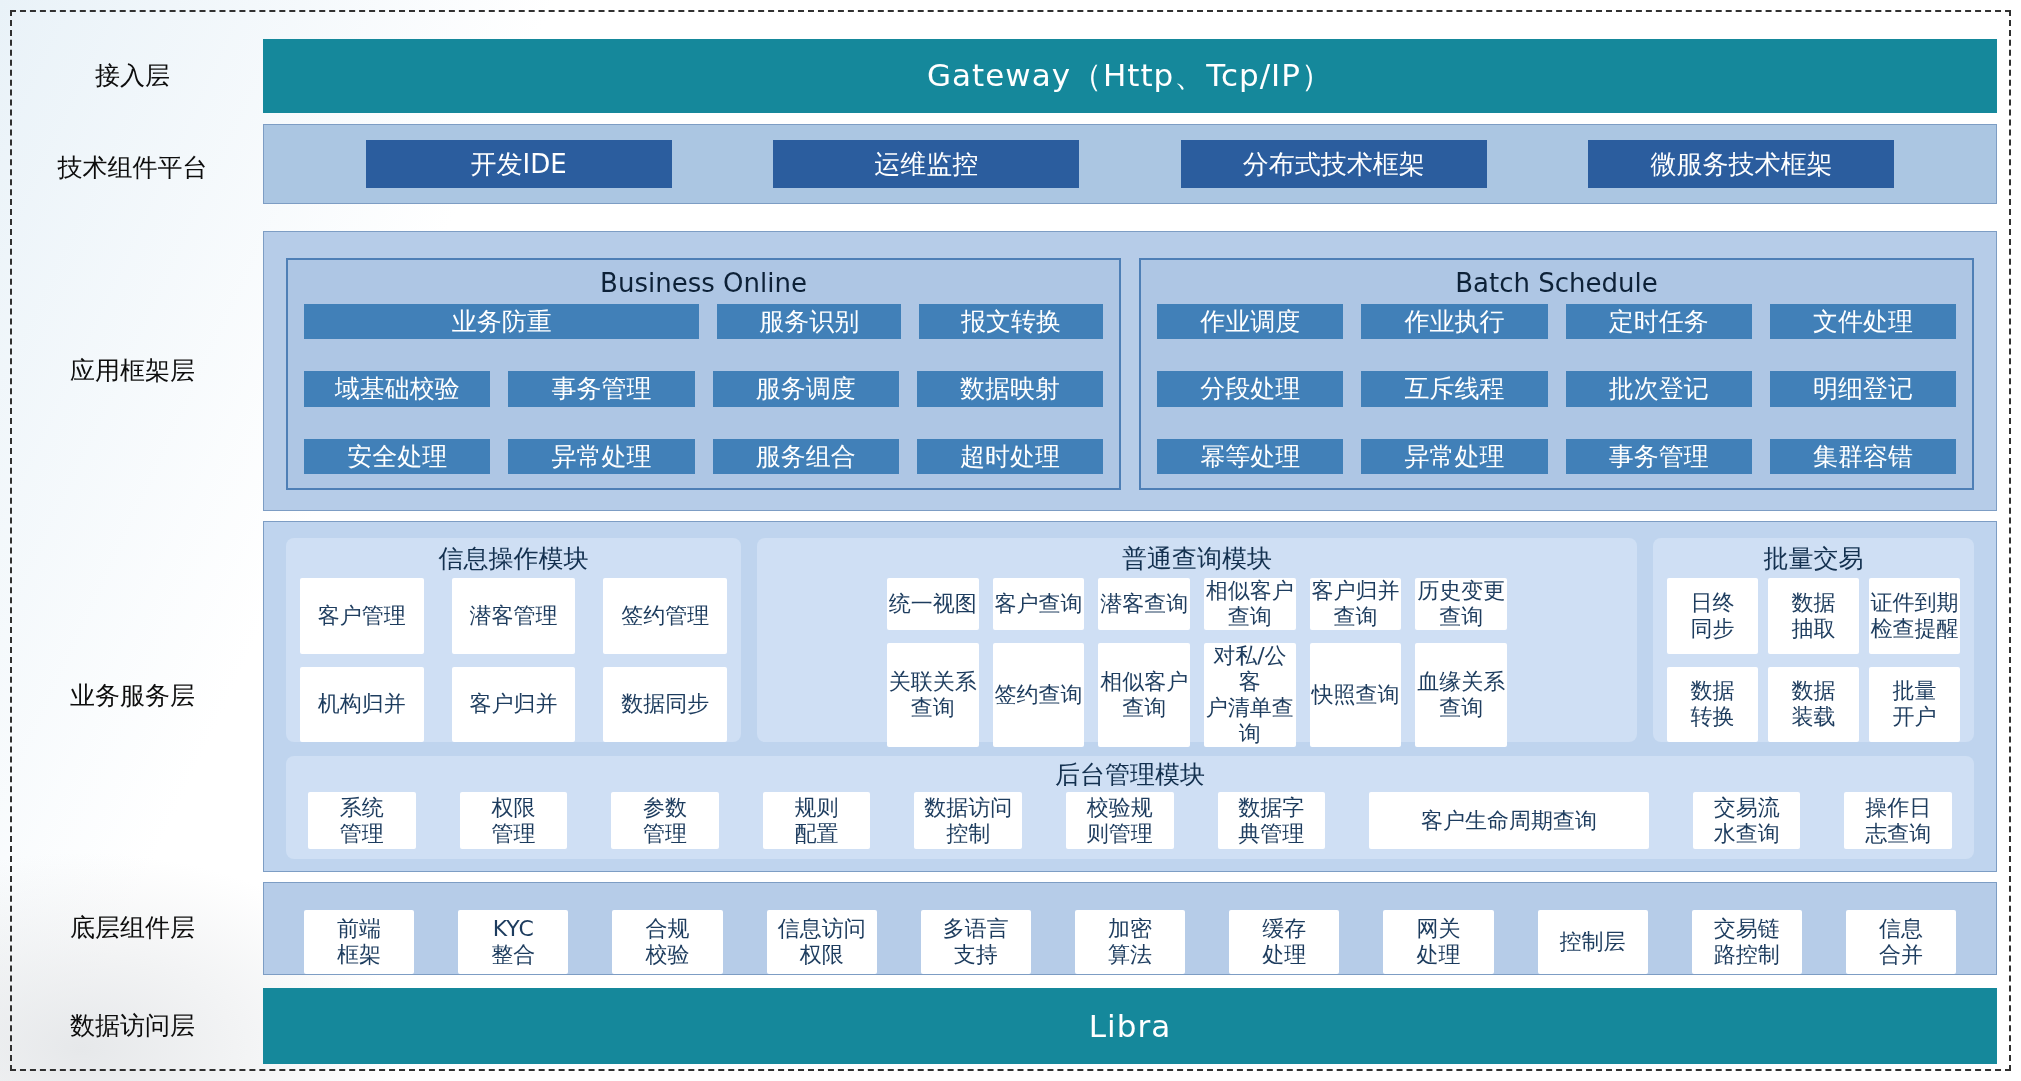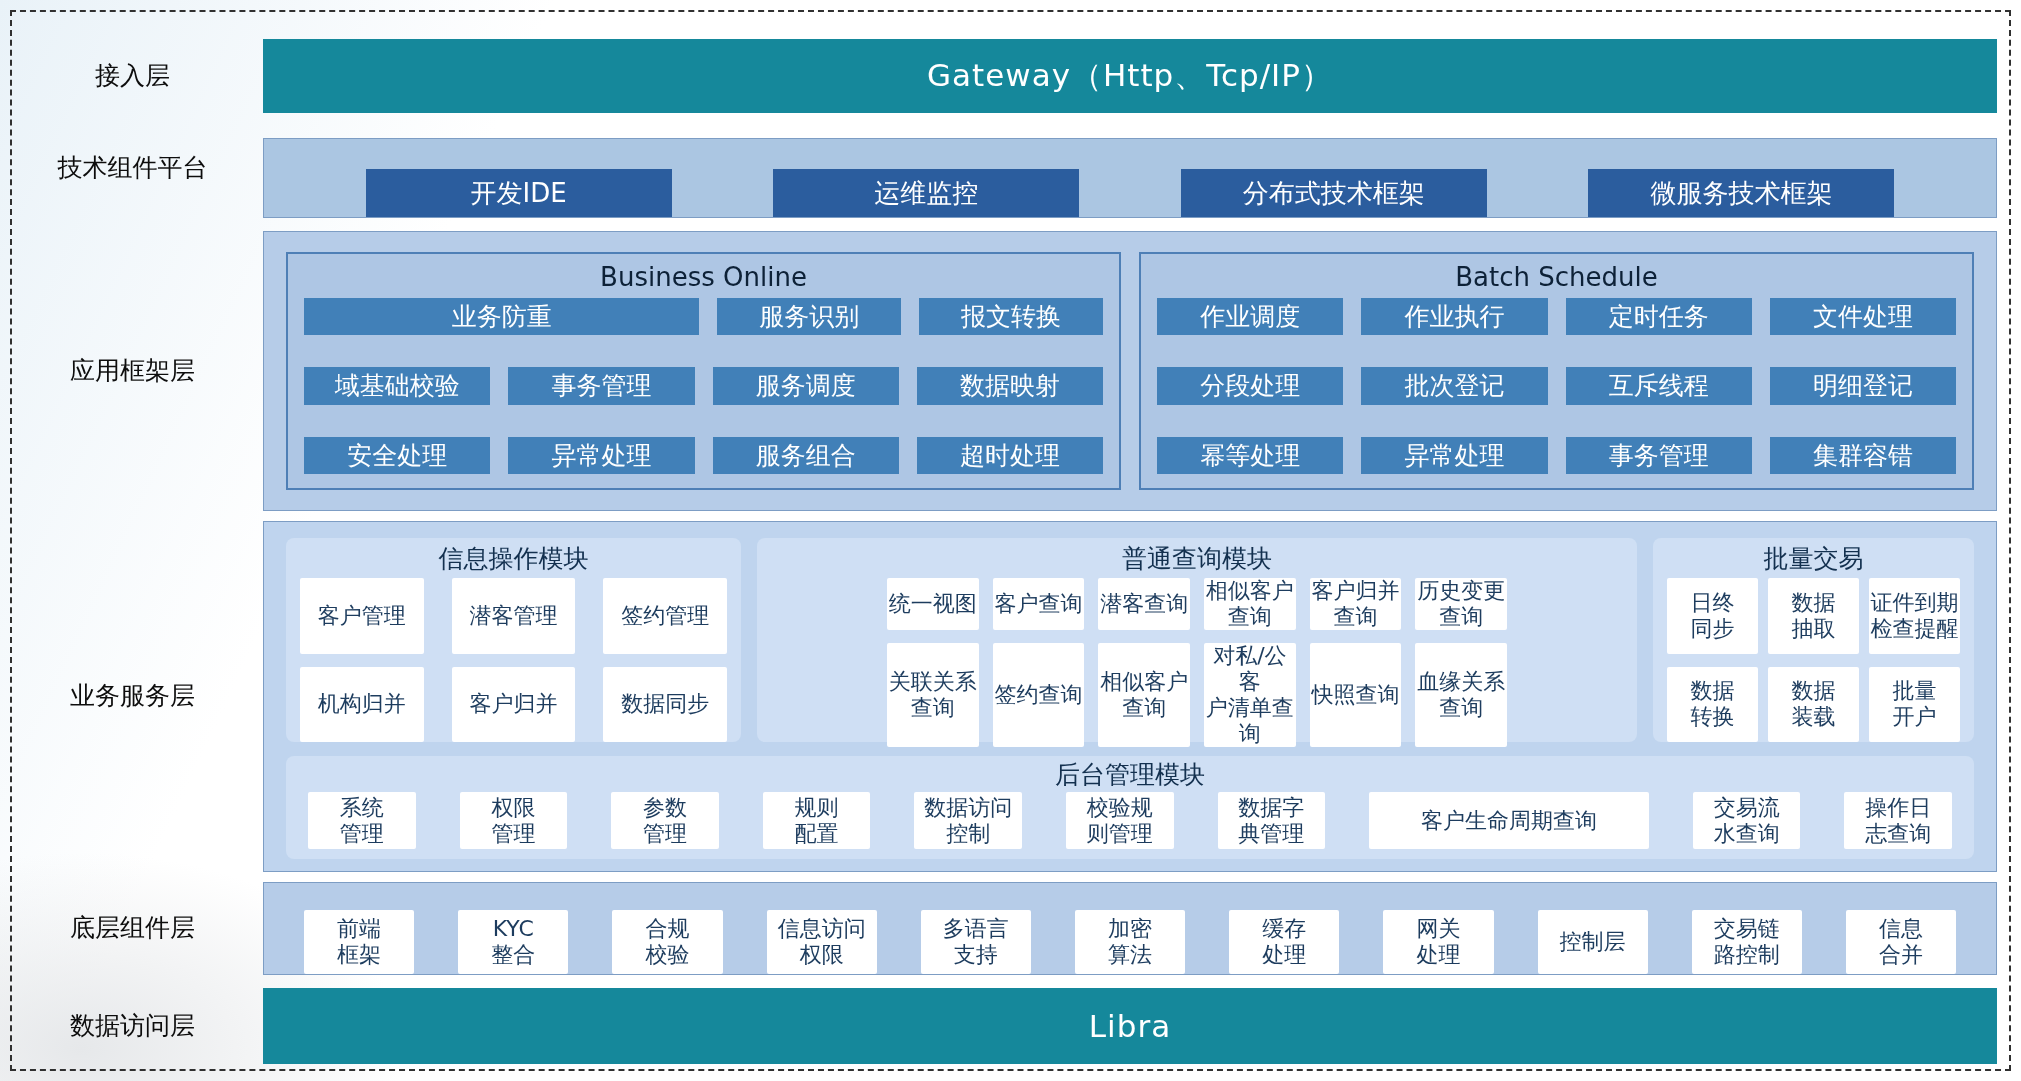--- a/index.html
+++ b/index.html
@@ -22,30 +22,30 @@
   .lbl-biz{top:678px}
   .lbl-base{top:910px}
   .lbl-data{top:1008px}
 
   .band{position:absolute;left:263px;width:1734px;box-sizing:border-box;}
   .teal-band{background:#15889b;display:flex;align-items:center;justify-content:center;
     color:#ffffff;font-size:31px;letter-spacing:1px;}
   .band-gateway{top:39px;height:74px;}
   .band-libra{top:988px;height:76px;}
 
-  .band-tech{top:138px;height:80px;background:#abc6e2;border:1px solid #7d9dc4;
-    display:flex;flex-direction:column;justify-content:flex-end;}
+  .band-tech{top:124px;height:80px;background:#abc6e2;border:1px solid #7d9dc4;
+    display:flex;flex-direction:column;justify-content:center;}
   .tech-grid .grid-row{display:flex;justify-content:space-evenly;}
   .tech-item{flex:0 0 306px;height:48px;background:#2b5d9e;color:#fff;
     display:flex;align-items:center;justify-content:center;font-size:26px;}
 
   .band-app{top:231px;height:280px;background:#b6cce8;border:1px solid #7d9dc4;
     padding:20px 22px;display:flex;gap:18px;}
   .app-panel{flex:1 1 0;background:#aec6e4;border:2px solid #4e7fb6;
-    padding:2px 16px 14px;display:flex;flex-direction:column;box-sizing:border-box;}
+    padding:2px 16px 14px;display:flex;flex-direction:column;box-sizing:border-box;margin-top:6px;}
   .app-panel-title{font-size:26px;color:#0d2137;text-align:center;height:42px;line-height:42px;}
   .panel-grid{flex:1;display:flex;flex-direction:column;gap:32px;}
   .panel-grid .grid-row{display:flex;gap:18px;flex:1;}
   .fw-cell{flex:1 1 0;background:#4180b8;color:#ffffff;display:flex;align-items:center;
     justify-content:center;font-size:25px;}
 
   .band-biz{top:521px;height:351px;background:#bfd4ee;border:1px solid #7d9dc4;
     padding:16px 22px 12px;display:flex;flex-direction:column;}
   .biz-top{display:flex;gap:16px;height:204px;}
   .module{background:#cfdff4;border-radius:8px;padding:2px 14px 0;
@@ -125,22 +125,22 @@
       <div class="app-panel-title">Batch Schedule</div>
       <div class="panel-grid">
           <div class="grid-row">
             <div class="fw-cell">作业调度</div>
             <div class="fw-cell">作业执行</div>
             <div class="fw-cell">定时任务</div>
             <div class="fw-cell">文件处理</div>
           </div>
           <div class="grid-row">
             <div class="fw-cell">分段处理</div>
+            <div class="fw-cell">互斥线程</div>
             <div class="fw-cell">批次登记</div>
-            <div class="fw-cell">互斥线程</div>
             <div class="fw-cell">明细登记</div>
           </div>
           <div class="grid-row">
             <div class="fw-cell">幂等处理</div>
             <div class="fw-cell">异常处理</div>
             <div class="fw-cell">事务管理</div>
             <div class="fw-cell">集群容错</div>
           </div>
         </div>
     </div>

